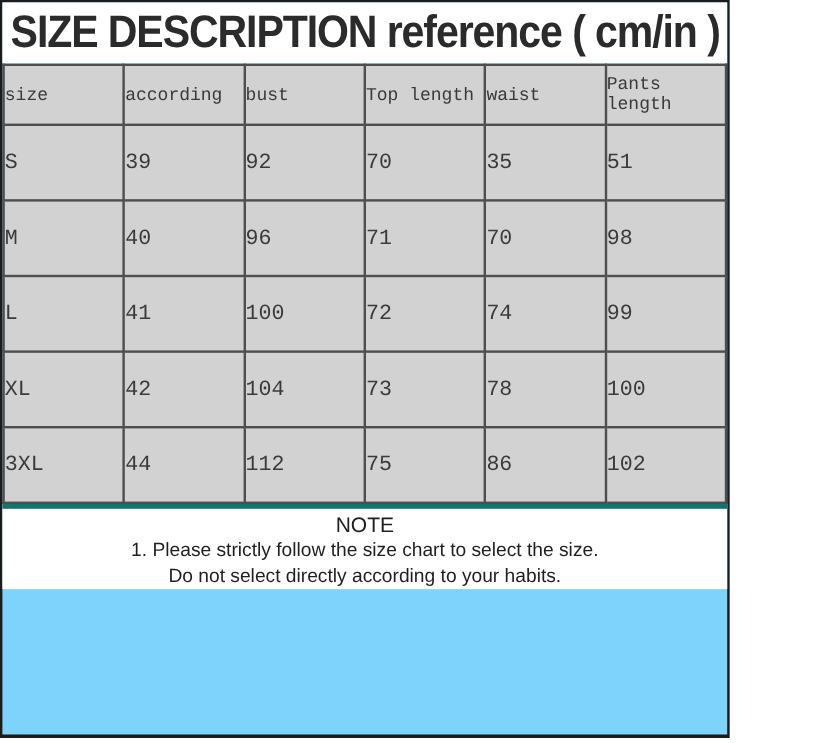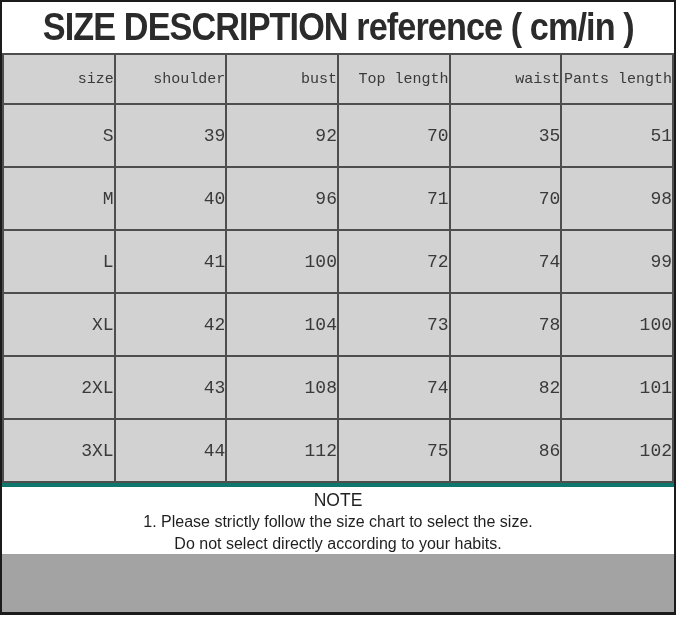--- a/index.html
+++ b/index.html
@@ -8,26 +8,26 @@
     width: 680px;
     height: 619px;
     background: #ffffff;
     font-family: "Liberation Sans", sans-serif;
     overflow: hidden;
   }
   .frame {
     position: absolute;
     left: 0;
     top: 0;
-    width: 676px;
+    width: 608px;
     height: 615px;
     box-sizing: border-box;
     border: 2px solid #1b1b1b;
     border-bottom-width: 3px;
-    background: #a3a3a3;
+    background: #7dd3fc;
   }
   .title-band {
     height: 51px;
     display: flex;
     align-items: center;
     justify-content: center;
     background: #ffffff;
     overflow: hidden;
   }
   .title-text {
@@ -43,21 +43,21 @@
   }
   table.size-table {
     width: 100%;
     border-collapse: collapse;
     table-layout: fixed;
   }
   table.size-table th,
   table.size-table td {
     border: 2px solid #4e4e4e;
     background: #d2d2d2;
-    text-align: right;
+    text-align: left;
     vertical-align: middle;
     color: #3a3a3a;
     font-family: "Liberation Mono", monospace;
     font-weight: 400;
     padding: 0;
   }
   table.size-table thead tr { height: 50px; }
   table.size-table tbody tr { height: 63px; }
   table.size-table th { font-size: 15px; }
   table.size-table td { font-size: 18px; }
@@ -86,21 +86,21 @@
   <div class="frame">
 
     <div class="title-band">
       <span class="title-text">SIZE DESCRIPTION reference ( cm/in )</span>
     </div>
 
     <table class="size-table">
       <thead>
         <tr>
           <th>size</th>
-          <th>shoulder</th>
+          <th>according</th>
           <th>bust</th>
           <th>Top length</th>
           <th>waist</th>
           <th>Pants length</th>
         </tr>
       </thead>
       <tbody>
         <tr>
           <td>S</td>
           <td>39</td>
@@ -127,28 +127,20 @@
         </tr>
         <tr>
           <td>XL</td>
           <td>42</td>
           <td>104</td>
           <td>73</td>
           <td>78</td>
           <td>100</td>
         </tr>
         <tr>
-          <td>2XL</td>
-          <td>43</td>
-          <td>108</td>
-          <td>74</td>
-          <td>82</td>
-          <td>101</td>
-        </tr>
-        <tr>
           <td>3XL</td>
           <td>44</td>
           <td>112</td>
           <td>75</td>
           <td>86</td>
           <td>102</td>
         </tr>
       </tbody>
     </table>
 

